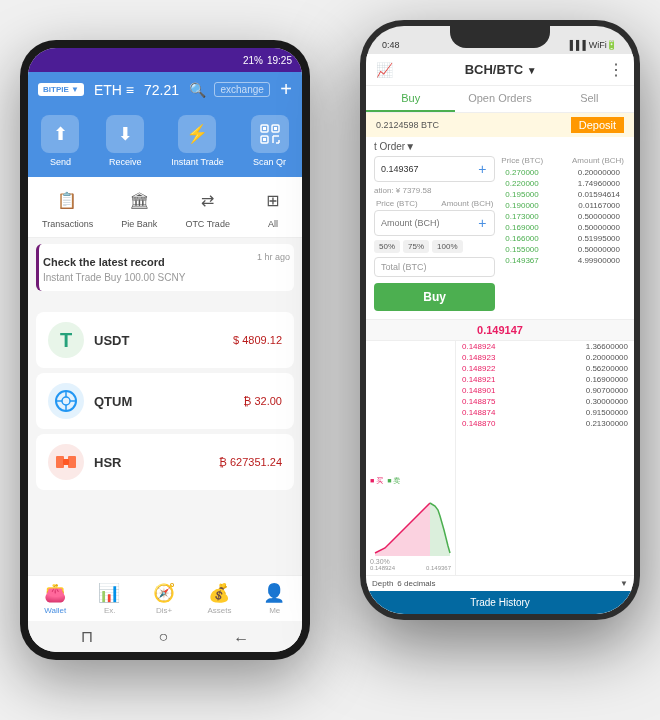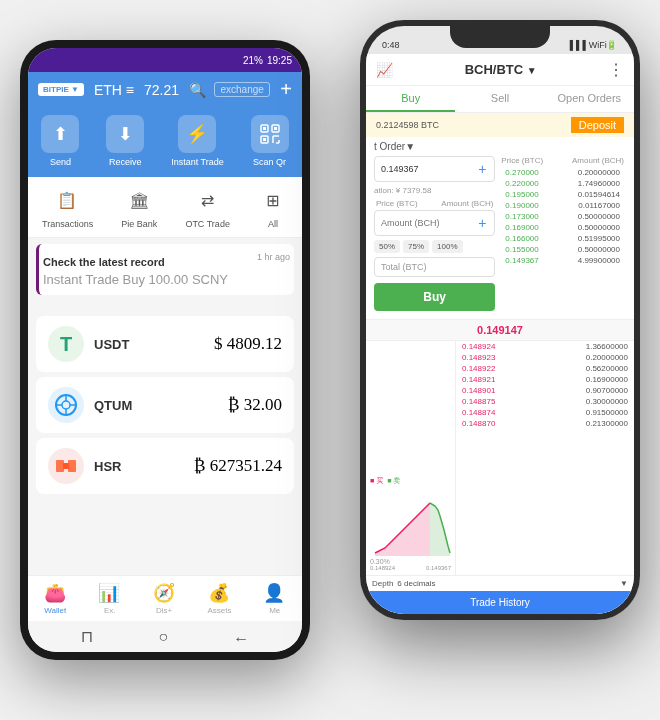--- a/index.html
+++ b/index.html
@@ -164,21 +164,21 @@
       font-size: 11px;
       font-weight: 600;
       color: #333;
     }
     .notif-time {
       font-size: 9px;
       color: #999;
       float: right;
     }
     .notif-subtitle {
-      font-size: 13px;
+      font-size: 10px;
       color: #999;
       margin-top: 2px;
     }
     .wallet-list {
       flex: 1;
       overflow: hidden;
       padding: 0 8px;
     }
     .wallet-item {
       background: white;
@@ -198,24 +198,23 @@
       justify-content: center;
       font-size: 18px;
       flex-shrink: 0;
     }
     .wallet-name {
       font-size: 13px;
       font-weight: 600;
       color: #333;
     }
     .wallet-balance {
-      font-size: 17px;
-      color: #000000;
+      font-size: 11px;
+      color: #b91c1c;
       margin-left: auto;
-      font-family: Liberation Serif, serif;
     }
     .android-navbar {
       background: white;
       display: flex;
       justify-content: space-around;
       padding: 6px 0;
       border-top: 1px solid #eee;
     }
     .nav-item {
       display: flex;
@@ -490,21 +489,21 @@
     .depth-row {
       padding: 3px 6px;
       font-size: 8px;
       color: #555;
       border-top: 1px solid #eee;
       display: flex;
       align-items: center;
       gap: 4px;
     }
     .trade-history-btn {
-      background: #3b82f6;
+      background: #0369a1;
       color: white;
       text-align: center;
       padding: 6px;
       font-size: 10px;
       font-weight: 500;
     }
   </style>
 </head>
 <body>
 
@@ -677,25 +676,25 @@
             <span>BCH/BTC</span>
             <span style="font-size:10px;">▼</span>
           </span>
           <span style="font-size:16px;color:#555;">⋮</span>
         </div>
 
         <div class="trade-tabs">
           <div class="trade-tab active">
             <span>Buy</span>
           </div>
+          <div class="trade-tab open-orders">
+            <span>Open Orders</span>
+          </div>
           <div class="trade-tab sell">
             <span>Sell</span>
-          </div>
-          <div class="trade-tab open-orders">
-            <span>Open Orders</span>
           </div>
         </div>
 
         <div class="deposit-bar">
           <span class="deposit-amount">0.2124598 BTC</span>
           <span class="deposit-btn">Deposit</span>
         </div>
 
         <div class="order-form">
           <div class="order-type-row">

